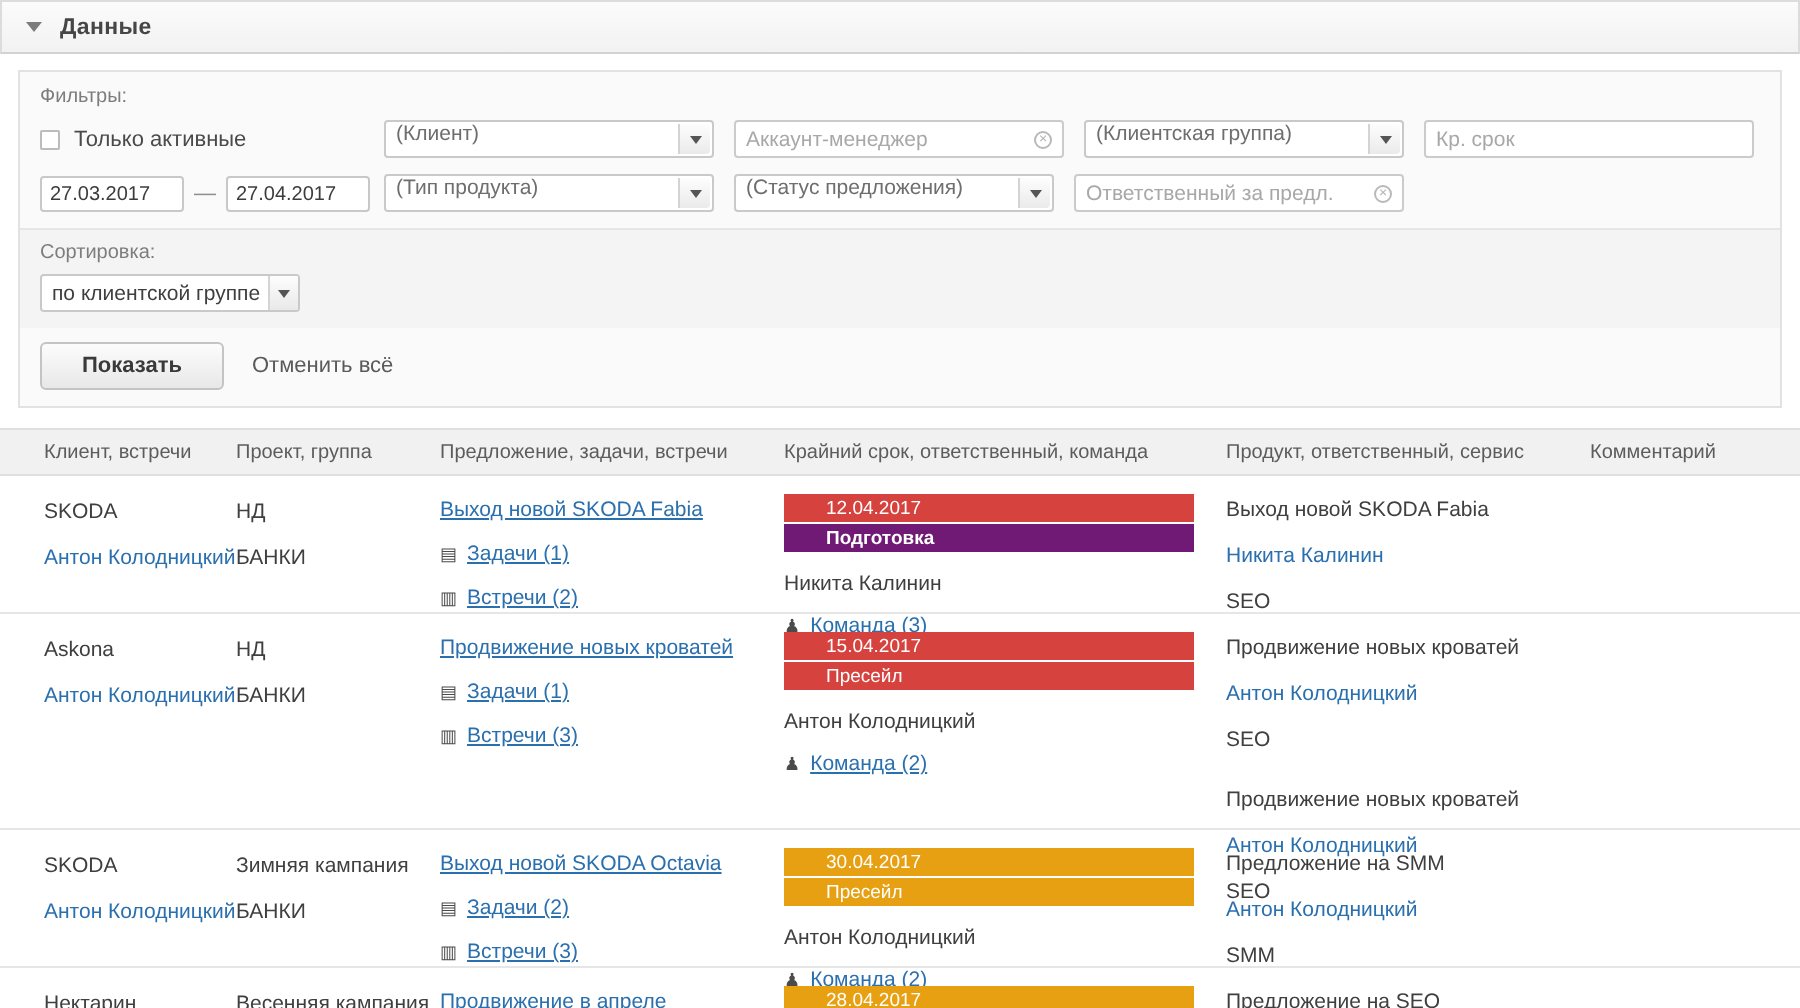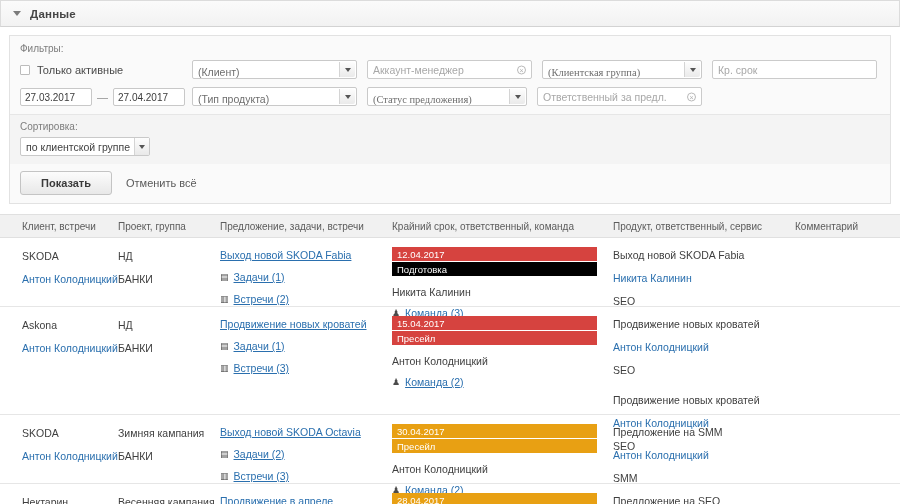--- a/index.html
+++ b/index.html
@@ -30,40 +30,40 @@
     border:1px solid #e2e2e2;background:#fafafa;box-sizing:border-box;
   }
   .filter-main{padding:7px 10px 8px 10px;}
   .filters-label{font-size:10px;color:#7d7d7d;margin-bottom:6px;}
   .frow{display:flex;align-items:center;margin-bottom:8px;}
   .frow:last-child{margin-bottom:0;}
 
   .col-a{width:172px;display:flex;align-items:center;}
   .col-b{width:165px;margin-right:10px;}
   .col-c{width:165px;margin-right:10px;}
-  .col-d{width:160px;margin-right:10px;font-family:Liberation Serif, serif;}
+  .col-d{width:160px;margin-right:10px;}
   .col-e{width:165px;}
 
   .chk{
     width:10px;height:10px;border:1px solid #bcbcbc;background:#fff;
     display:inline-block;margin-right:7px;box-sizing:border-box;border-radius:1px;
   }
   .chk-label{font-size:11px;color:#4a4a4a;}
 
   .dateholder{display:flex;align-items:center;}
   .date-input{
     width:72px;height:18px;border:1px solid #c8c8c8;background:#fff;border-radius:2px;
     font-size:10px;color:#3c3c3c;padding:0 4px;box-sizing:border-box;line-height:17px;
     font-family:"Liberation Sans",sans-serif;
   }
   .dash{margin:0 5px;color:#8e8e8e;font-size:11px;}
 
   .sel{
     position:relative;height:19px;border:1px solid #c9c9c9;background:#fff;border-radius:2px;
-    box-sizing:border-box;display:flex;align-items:flex-end;padding-left:5px;
+    box-sizing:border-box;display:flex;align-items:flex-start;padding-left:5px;
     font-size:10.5px;color:#6e6e6e;
   }
   .sel .btn{
     position:absolute;right:1px;top:1px;bottom:1px;width:15px;
     background:linear-gradient(to bottom,#fdfdfd,#eaeaea);border-left:1px solid #d4d4d4;
     display:flex;align-items:center;justify-content:center;border-radius:0 2px 2px 0;
   }
   .sel .btn i{
     width:0;height:0;border-left:3px solid transparent;border-right:3px solid transparent;
     border-top:4px solid #555;display:block;
@@ -126,21 +126,21 @@
 
   .t-main{font-size:10.5px;color:#3f3f3f;line-height:12px;}
   .t-sub{font-size:10.5px;color:#2a6fae;line-height:12px;margin-top:11px;}
   .lnk{font-size:10.5px;color:#2a6fae;text-decoration:underline;line-height:12px;}
 
   .sub-line{display:flex;align-items:center;margin-top:10px;}
   .mini-icon{display:inline-block;margin-right:5px;font-size:9px;line-height:9px;color:#4b4b4b;}
 
   .badge-date,.badge-status{
     width:205px;height:14px;box-sizing:border-box;color:#fff;font-size:9.5px;
-    display:flex;align-items:center;padding-left:5px;
+    display:flex;align-items:center;padding-left:21px;
   }
   .badge-status{margin-top:1px;}
 
   .resp{font-size:10.5px;color:#3f3f3f;line-height:12px;margin-top:10px;}
   .team{display:flex;align-items:center;margin-top:9px;}
 
   .prod-block{margin-bottom:0;}
   .prod-block + .prod-block{margin-top:18px;}
   .prod-t{font-size:10.5px;color:#3f3f3f;line-height:12px;}
   .prod-p{font-size:10.5px;color:#2a6fae;line-height:12px;margin-top:11px;}
@@ -270,21 +270,21 @@
           </div>
           <div class="cell c3" style="top:11px"><a class="lnk" href="#">Выход новой SKODA Fabia</a><div class="sub-line">
               <span class="mini-icon">▤</span>
               <a class="lnk" href="#">Задачи (1)</a>
             </div><div class="sub-line">
               <span class="mini-icon">▥</span>
               <a class="lnk" href="#">Встречи (2)</a>
             </div></div>
           <div class="cell c4" style="top:9px">
             <div class="badge-date" style="background: rgb(214, 67, 63);">12.04.2017</div>
-            <div class="badge-status" style="background: #000000;">Подготовка</div>
+            <div class="badge-status" style="background: #701a75; font-weight: bold;">Подготовка</div>
             <div class="resp">Никита Калинин</div>
             <div class="team">
               <span class="mini-icon">♟</span>
               <a class="lnk" href="#">Команда (3)</a>
             </div>
           </div>
           <div class="cell c5" style="top:11px">
             <div class="prod-block">
               <div class="prod-t">Выход новой SKODA Fabia</div>
               <div class="prod-p">Никита Калинин</div>

